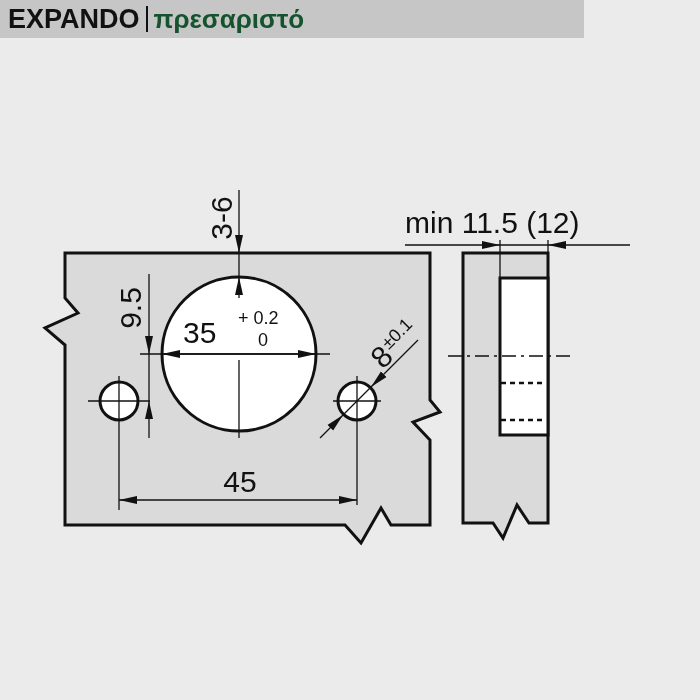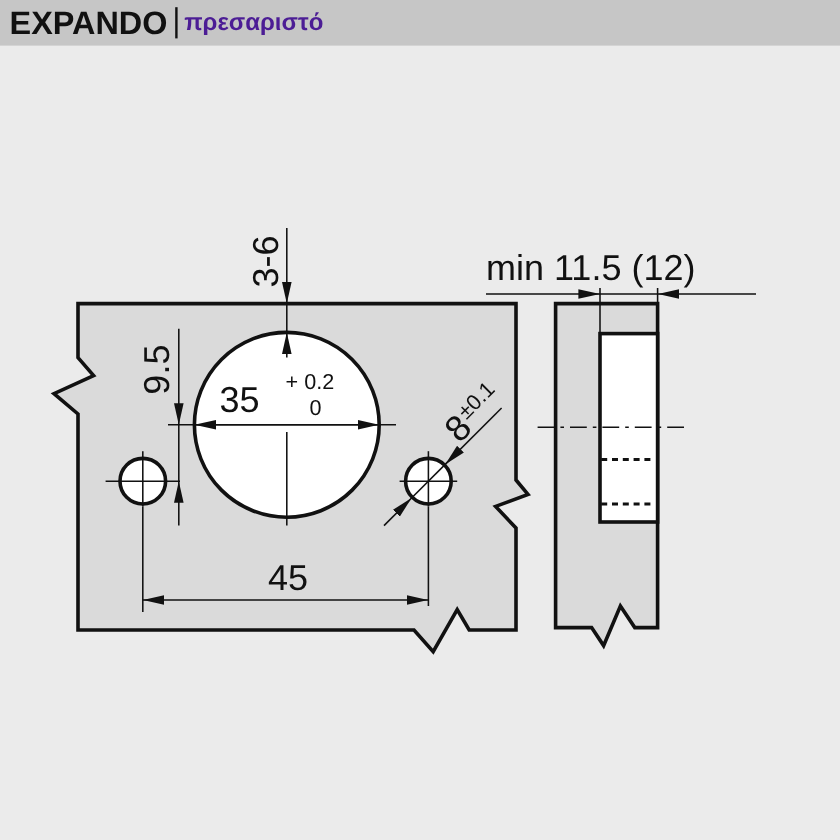--- a/index.html
+++ b/index.html
@@ -3,34 +3,34 @@
   <meta charset="utf-8">
   <style>
     html, body { margin: 0; padding: 0; }
     body {
       width: 700px; height: 700px; overflow: hidden;
       background: #ebebeb;
       font-family: "Liberation Sans", sans-serif;
       position: relative;
     }
     .header {
-      position: absolute; left: 0; top: 0; width: 700px; height: 38px;
+      position: absolute; left: 0; top: 0; width: 584px; height: 38px;
       background: #c6c6c6;
       display: flex; align-items: center;
       box-sizing: border-box; padding-left: 8px;
     }
     .header .brand {
       font-size: 27px; font-weight: bold; color: #111; letter-spacing: 0px;
     }
     .header .sep {
       display: inline-block; width: 2px; height: 26px; background: #111;
       margin: 0 6px 0 6px;
     }
     .header .sub {
-      font-size: 20px; font-weight: bold; color: #4c1d95;
+      font-size: 26px; font-weight: bold; color: #14532d;
     }
     svg.drawing { position: absolute; left: 0; top: 0; }
     .dim-text { font-family: "Liberation Sans", sans-serif; fill: #111; }
   </style>
 </head>
 <body>
 
 <div class="header">
   <span class="brand">EXPANDO</span>
   <span class="sep"></span>

